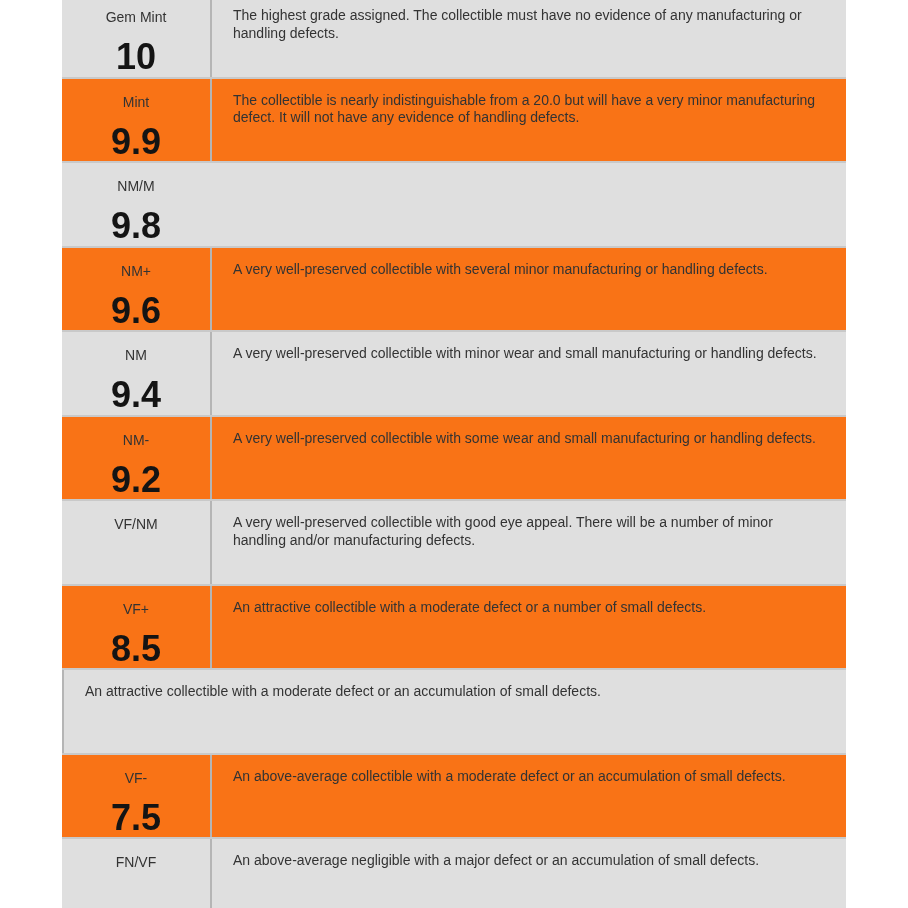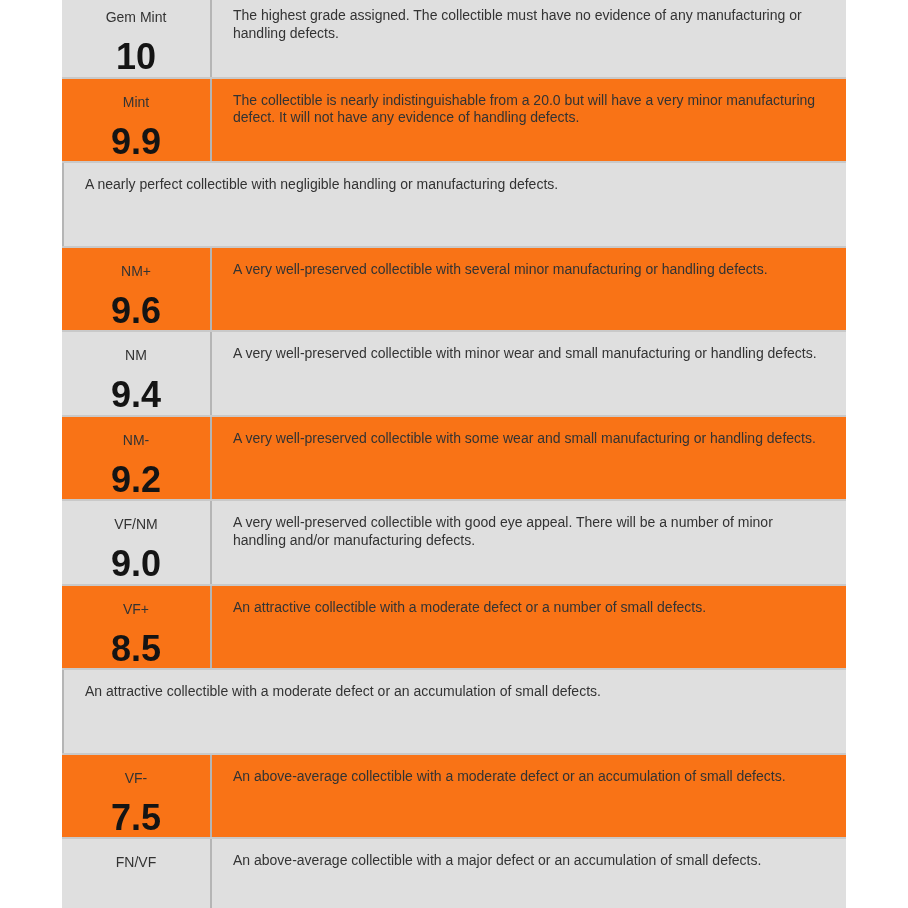--- a/index.html
+++ b/index.html
@@ -75,22 +75,23 @@
     <div class="grading-row row-light">
     <div class="grade-cell">
       <div class="grade-label">Mint</div>
       <div class="grade-number">9.9</div>
     </div>
     <div class="desc-cell">
       <div class="desc-text">The collectible is nearly indistinguishable from a 20.0 but will have a very minor manufacturing defect. It will not have any evidence of handling defects.</div>
     </div>
   </div>
     <div class="grading-row row-gray">
-    <div class="desc-cell">
-      <div class="desc-text">A nearly perfect collectible with negligible handling or manufacturing defects.</div>
+    <div class="grade-cell">
+      <div class="grade-label">NM/M</div>
+      <div class="grade-number">9.8</div>
     </div>
   </div>
     <div class="grading-row row-light">
     <div class="grade-cell">
       <div class="grade-label">NM+</div>
       <div class="grade-number">9.6</div>
     </div>
     <div class="desc-cell">
       <div class="desc-text">A very well-preserved collectible with several minor manufacturing or handling defects.</div>
     </div>
@@ -109,21 +110,20 @@
       <div class="grade-label">NM-</div>
       <div class="grade-number">9.2</div>
     </div>
     <div class="desc-cell">
       <div class="desc-text">A very well-preserved collectible with some wear and small manufacturing or handling defects.</div>
     </div>
   </div>
     <div class="grading-row row-gray">
     <div class="grade-cell">
       <div class="grade-label">VF/NM</div>
-      <div class="grade-number">9.0</div>
     </div>
     <div class="desc-cell">
       <div class="desc-text">A very well-preserved collectible with good eye appeal. There will be a number of minor handling and/or manufacturing defects.</div>
     </div>
   </div>
     <div class="grading-row row-light">
     <div class="grade-cell">
       <div class="grade-label">VF+</div>
       <div class="grade-number">8.5</div>
     </div>
@@ -143,16 +143,16 @@
     </div>
     <div class="desc-cell">
       <div class="desc-text">An above-average collectible with a moderate defect or an accumulation of small defects.</div>
     </div>
   </div>
     <div class="grading-row row-gray">
     <div class="grade-cell">
       <div class="grade-label">FN/VF</div>
     </div>
     <div class="desc-cell">
-      <div class="desc-text">An above-average collectible with a major defect or an accumulation of small defects.</div>
+      <div class="desc-text">An above-average negligible with a major defect or an accumulation of small defects.</div>
     </div>
   </div>
   </div>
 
 </body></html>

